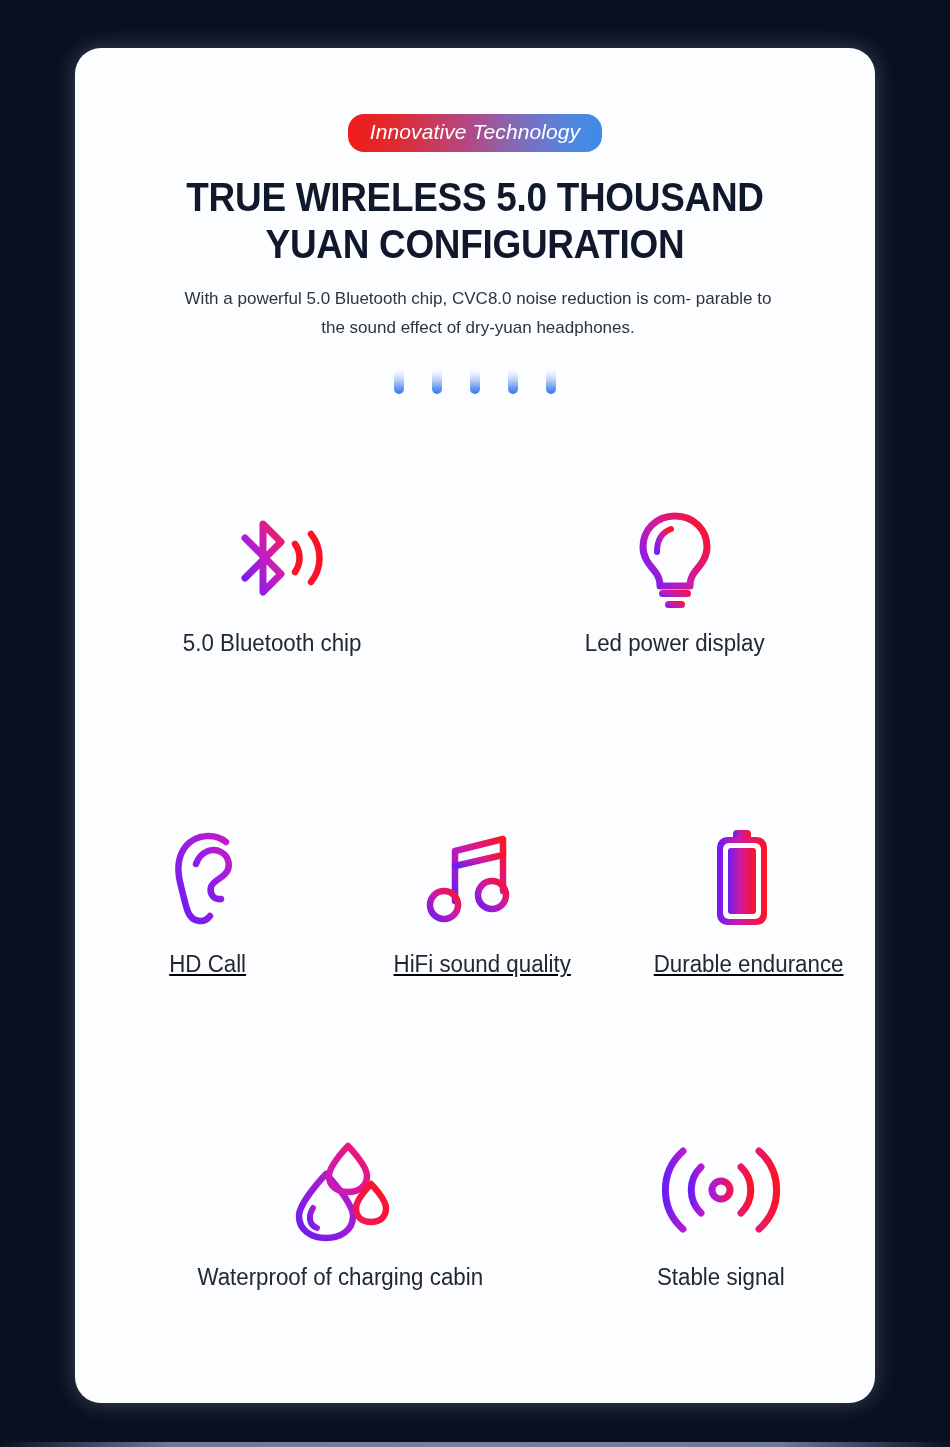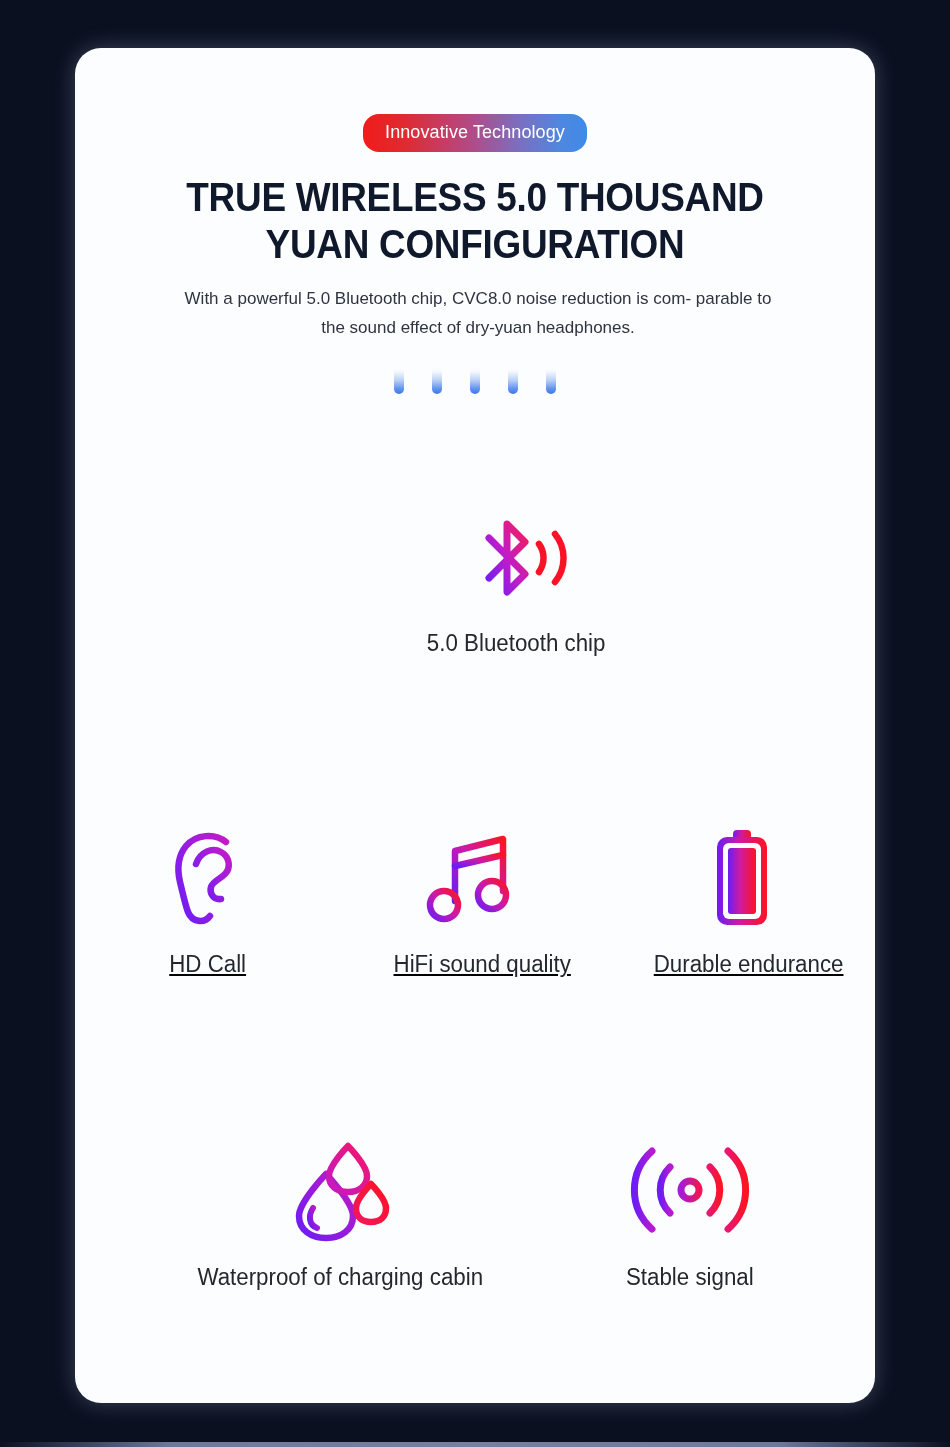--- a/index.html
+++ b/index.html
@@ -50,24 +50,25 @@
     margin-top: 66px;
     display: flex;
     justify-content: center;
   }
   .badge {
     display: inline-block;
     padding: 5px 22px 7px 22px;
     border-radius: 16px;
     background: linear-gradient(to right, #f11b1b 0%, #e02a2f 18%, #b24a86 48%, #7a6fc0 70%, #4f87e0 88%, #3f8ae8 100%);
     color: #ffffff;
-    font-size: 18px;
+    font-size: 21px;
     line-height: 26px;
     letter-spacing: .1px;
     white-space: nowrap;
+    font-style: italic;
   }
 
   
   .headline {
     margin: 22px 70px 0 70px;
     text-align: center;
     color: #10192b;
     font-family: "Liberation Sans Narrow", "Liberation Sans", sans-serif;
     font-weight: bold;
     font-size: 41px;
@@ -101,23 +102,23 @@
   }
 
   
   .grid {
     margin-top: 110px;
   }
   .row {
     display: flex;
     width: 100%;
   }
-  .row.r1 { margin-top: 0; margin-left: 44px; }
+  .row.r1 { margin-top: 0; }
   .row.r2 { margin-top: 168px; text-decoration: underline; }
-  .row.r3 { margin-top: 158px; }
+  .row.r3 { margin-top: 158px; gap: 31px; }
 
   .cell {
     flex: 1 1 0;
     display: flex;
     flex-direction: column;
     align-items: center;
   }
   .icon-box {
     height: 108px;
     display: flex;
@@ -193,20 +194,45 @@
               </defs>
               <path d="M22 26 L58 62 L40 80 L40 12 L58 30 L22 66" fill="none" stroke="url(#gBt)" stroke-width="7" stroke-linecap="round" stroke-linejoin="round"></path>
               <path d="M72 32 A24 24 0 0 1 72 60" fill="none" stroke="#fa1326" stroke-width="6.5" stroke-linecap="round"></path>
               <path d="M88 22 A38 38 0 0 1 88 70" fill="none" stroke="#fa1326" stroke-width="6.5" stroke-linecap="round"></path>
             </svg>
           </div>
           <div class="feat-label">5.0 Bluetooth chip</div>
         </div>
 
 
+        <div class="cell c3">
+          <div class="icon-box">
+            <svg width="86" height="100" viewBox="0 0 86 100">
+              <defs>
+                <linearGradient id="gBulb" x1="0" y1="0.85" x2="1" y2="0.1">
+                  <stop offset="0" stop-color="#7a1ef2"></stop>
+                  <stop offset="0.45" stop-color="#cf1aa5"></stop>
+                  <stop offset="1" stop-color="#fb1423"></stop>
+                </linearGradient>
+              </defs>
+              <path d="M43 8
+                       C24 8 11 22 11 39
+                       C11 51 19 58 24 65
+                       C27 69 28 73 28 78
+                       L58 78
+                       C58 73 59 69 62 65
+                       C67 58 75 51 75 39
+                       C75 22 62 8 43 8 Z" fill="none" stroke="url(#gBulb)" stroke-width="7" stroke-linejoin="round"></path>
+              <path d="M25 44 C25 31 31 24 39 21" fill="none" stroke="url(#gBulb)" stroke-width="6" stroke-linecap="round"></path>
+              <rect x="27" y="82" width="32" height="7" rx="3.5" fill="url(#gBulb)"></rect>
+              <rect x="33" y="93" width="20" height="7" rx="3.5" fill="url(#gBulb)"></rect>
+            </svg>
+          </div>
+          <div class="feat-label">Led power display</div>
+        </div>
 
       </div>
 
       <div class="row r2">
 
         <div class="cell c1">
           <div class="icon-box">
             <svg width="80" height="98" viewBox="0 0 80 98">
               <defs>
                 <linearGradient id="gEar" x1="0" y1="1" x2="1" y2="0">

